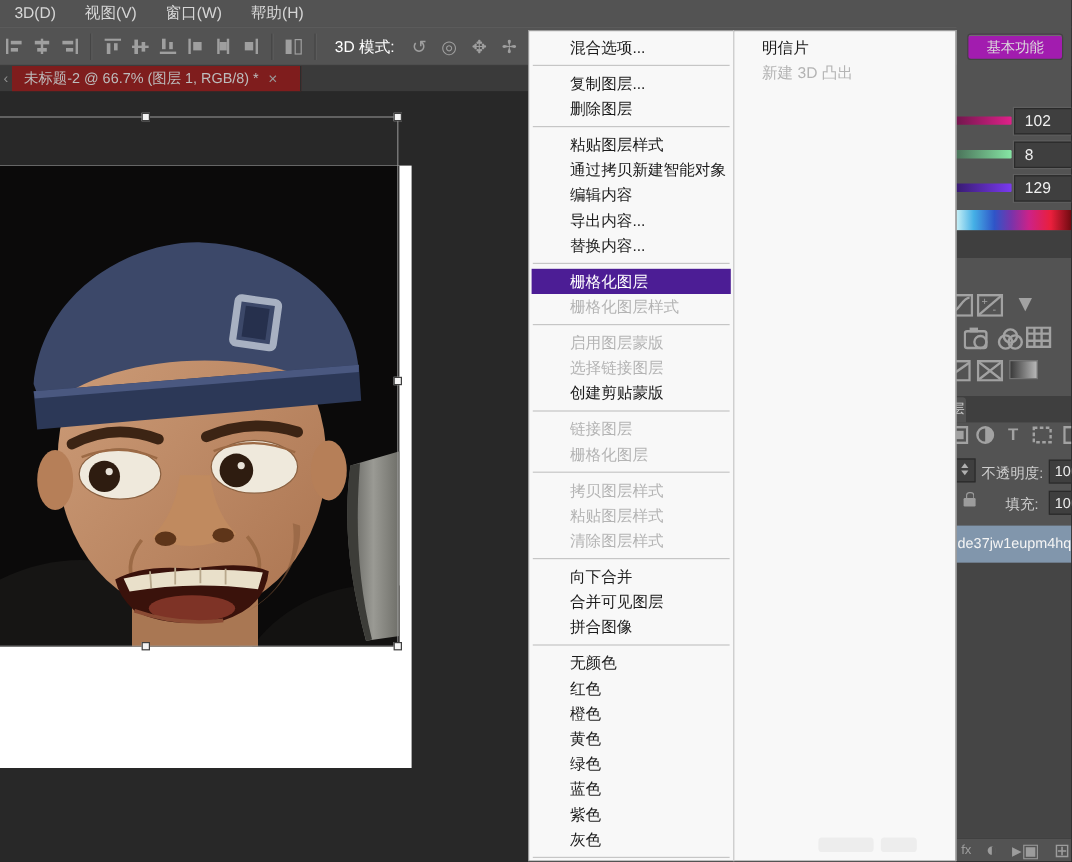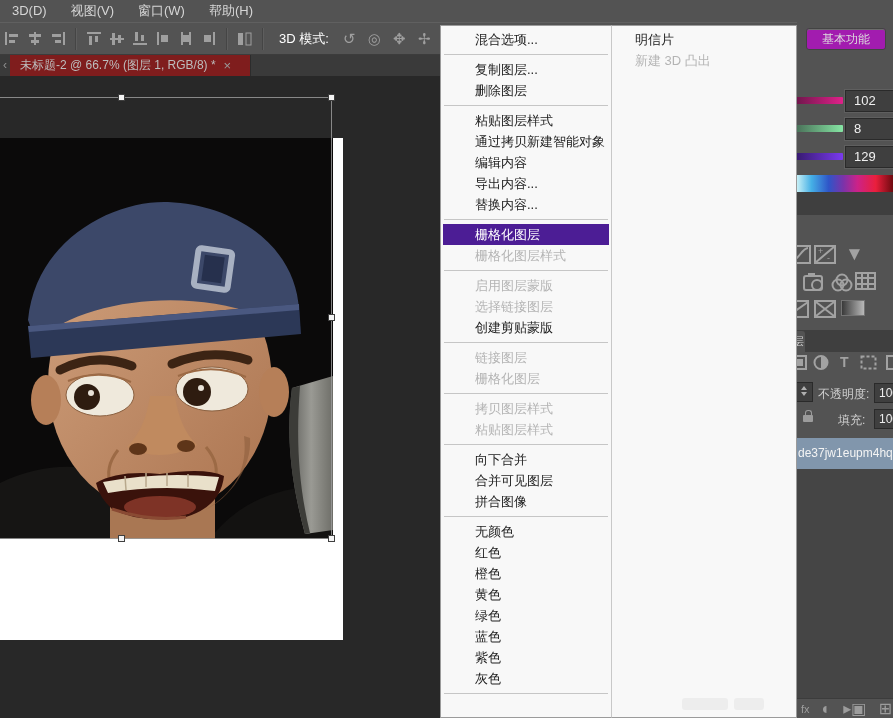--- a/index.html
+++ b/index.html
@@ -405,20 +405,21 @@
     <div class="msep"></div>
     <div class="mi dis">启用图层蒙版</div>
     <div class="mi dis">选择链接图层</div>
     <div class="mi">创建剪贴蒙版</div>
     <div class="msep"></div>
     <div class="mi dis">链接图层</div>
     <div class="mi dis">栅格化图层</div>
     <div class="msep"></div>
     <div class="mi dis">拷贝图层样式</div>
     <div class="mi dis">粘贴图层样式</div>
+    <div class="mi dis">清除图层样式</div>
     <div class="msep"></div>
     <div class="mi">向下合并</div>
     <div class="mi">合并可见图层</div>
     <div class="mi">拼合图像</div>
     <div class="msep"></div>
     <div class="mi">无颜色</div>
     <div class="mi">红色</div>
     <div class="mi">橙色</div>
     <div class="mi">黄色</div>
     <div class="mi">绿色</div>

